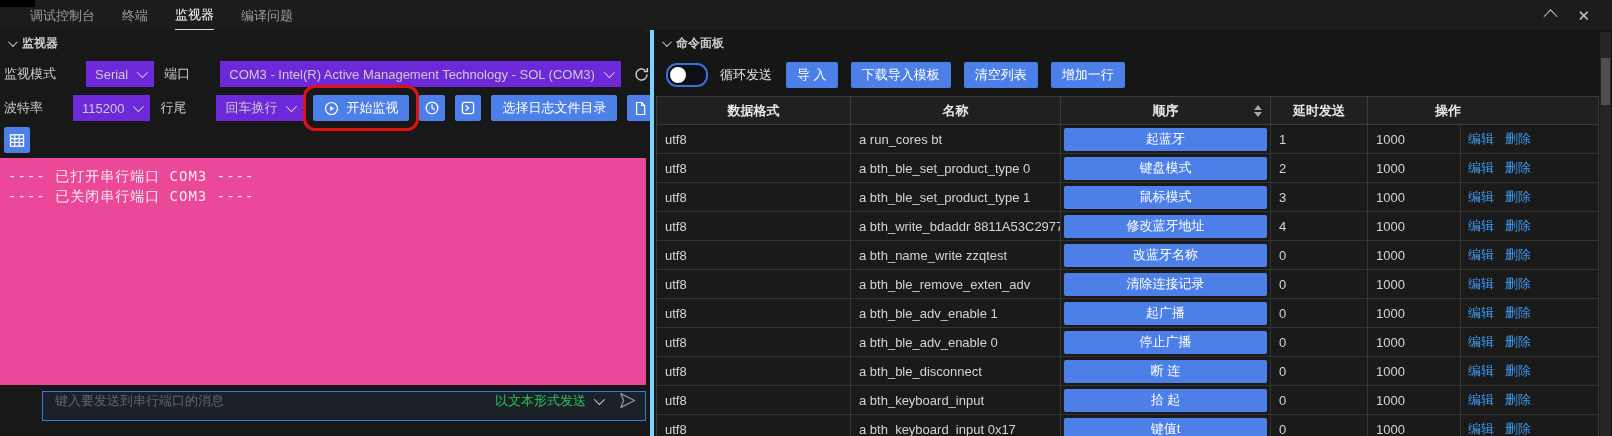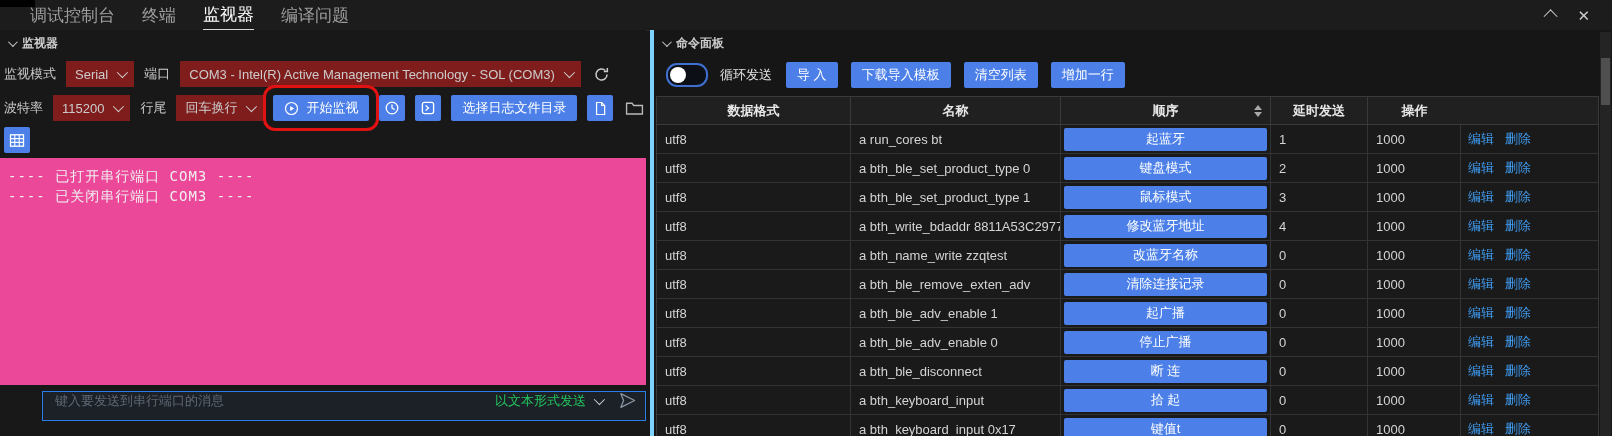--- a/index.html
+++ b/index.html
@@ -3,40 +3,40 @@
 <meta charset="utf-8">
 <style>
   html,body{margin:0;padding:0;background:#0d0d0d;}
   .root{position:relative;width:1612px;height:436px;background:#181818;overflow:hidden;
         font-family:"Liberation Sans",sans-serif;color:#ccc;}
   
   .topbar{position:absolute;left:0;top:0;width:1612px;height:30px;background:#1c1c1c;
           border-bottom:1px solid #2b2b2b;display:flex;align-items:center;}
   .notch{position:absolute;left:0;top:0;width:35px;height:7px;background:#000;z-index:3;}
   .tabs{display:flex;gap:27px;margin-left:30px;height:30px;align-items:center;}
-  .tab{font-size:17px;color:#9d9d9d;height:29px;line-height:29px;cursor:pointer;}
+  .tab{font-size:13px;color:#9d9d9d;height:29px;line-height:29px;cursor:pointer;}
   .tab.active{color:#ffffff;border-bottom:1px solid #d7d7d7;}
   .topbar-actions{margin-left:auto;margin-right:22px;display:flex;align-items:center;gap:20px;}
   .chev-up{width:9px;height:9px;border-left:1.5px solid #cccccc;border-top:1.5px solid #cccccc;
            transform:rotate(45deg) translateY(2px);display:inline-block;}
   .close{font-size:15px;color:#cccccc;line-height:1;}
   
   .left-panel{position:absolute;left:0;top:30px;width:646px;height:406px;background:#181818;}
   .right-panel{position:absolute;left:650px;top:30px;width:962px;height:406px;background:#161616;
                border-left:4px solid #7dd3fc;}
   .sec-head{position:absolute;top:5px;left:8px;display:flex;align-items:center;gap:7px;}
   .sec-chev{width:6px;height:6px;border-right:1.3px solid #cccccc;border-bottom:1.3px solid #cccccc;
             transform:rotate(45deg) translateY(-2px);display:inline-block;}
   .sec-title{font-size:12px;font-weight:bold;color:#cccccc;}
   
   .ctrl{position:absolute;left:4px;display:flex;align-items:center;gap:10px;height:26px;}
   .row1{top:31px;} .row2{top:65px;} .row3{top:97px;}
   .lbl{font-size:13px;color:#cccccc;white-space:nowrap;}
-  .select{background:#7f1d1d;color:#cccccc;height:26px;display:flex;align-items:center;
-          padding:0 9px;gap:9px;font-size:13px;white-space:nowrap;cursor:pointer;}
+  .select{background:#6d28d9;color:#cccccc;height:26px;display:flex;align-items:center;
+          padding:0 9px;gap:9px;font-size:13px;white-space:nowrap;cursor:pointer;margin-left:20px;}
   .chev{width:7px;height:7px;border-right:1.4px solid #cfcfcf;border-bottom:1.4px solid #cfcfcf;
         transform:rotate(45deg) translateY(-2px);display:inline-block;flex:none;}
   .blue-btn{background:var(--accent);color:#fff;border:none;border-radius:2px;height:26px;
             font-size:13px;font-family:inherit;display:flex;align-items:center;justify-content:center;
             padding:0 11px;gap:7px;cursor:pointer;white-space:nowrap;}
   .blue-btn.sq{width:26px;padding:0;flex:none;}
   .annotated{outline:3px solid var(--red);outline-offset:7px;}
   .icon-plain{display:flex;align-items:center;justify-content:center;width:22px;height:22px;cursor:pointer;}
   
   .terminal{position:absolute;left:0;top:128px;width:646px;height:227px;background:#ec4899;
@@ -58,21 +58,21 @@
           position:relative;cursor:pointer;flex:none;}
   .knob{position:absolute;left:2px;top:2px;width:16px;height:16px;border-radius:50%;background:#fff;}
   .toggle-lbl{font-size:13px;color:#e2e2e2;margin-right:2px;}
   .tb-btns{display:flex;gap:13px;align-items:center;}
   
   .cmd-table{position:absolute;left:2px;top:66px;width:943px;border:1px solid #3a3a3a;box-sizing:border-box;}
   .t-head,.tr{display:grid;grid-template-columns:194px 210px 210px 97px 93px 135px;}
   .t-head{height:27px;background:#202020;border-bottom:1px solid #3a3a3a;}
   .th{position:relative;display:flex;align-items:center;justify-content:center;font-size:13px;
       font-weight:bold;color:#e8e8e8;border-right:1px solid #3a3a3a;}
-  .th:last-child{border-right:none;}
+  .th:last-child{border-right:none;justify-content:flex-end;}
   .sort-icon{position:absolute;right:8px;display:flex;flex-direction:column;align-items:center;cursor:pointer;}
   .sort-icon::before{content:"";display:block;border-left:4px solid transparent;border-right:4px solid transparent;
                      border-bottom:5px solid #a8a8a8;margin-bottom:2px;}
   .sort-icon::after{content:"";display:block;border-left:4px solid transparent;border-right:4px solid transparent;
                     border-top:5px solid #a8a8a8;}
   .tr{height:28px;border-bottom:1px solid #343434;background:#1a1a1a;}
   .tr:last-child{border-bottom:none;}
   .td{display:flex;align-items:center;padding:0 8px;font-size:13px;color:#d4d4d4;
       border-right:1px solid #343434;overflow:hidden;white-space:nowrap;}
   .td:last-child{border-right:none;}

